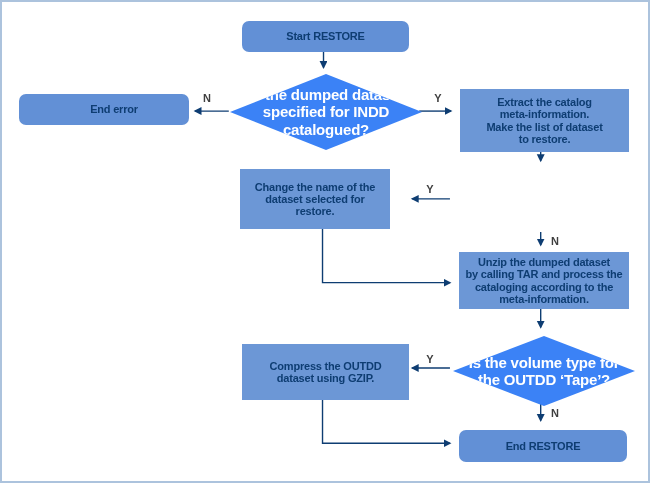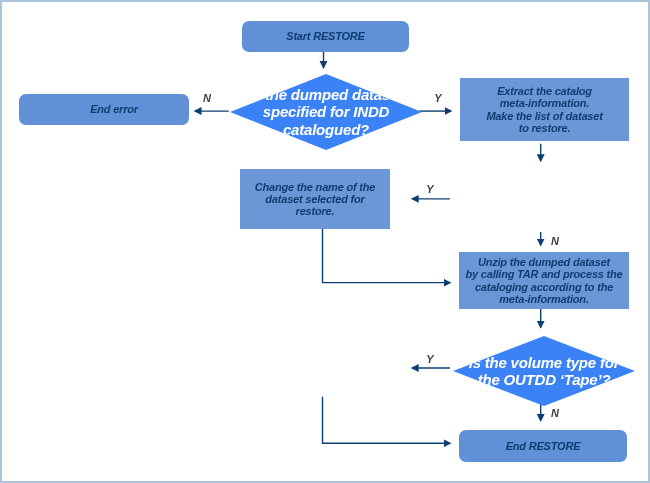--- a/index.html
+++ b/index.html
@@ -9,21 +9,20 @@
   }
   .canvas {
     position: relative;
     width: 650px;
     height: 483px;
     box-sizing: border-box;
     background: #ffffff;
     border: 2px solid #acc3dd;
     font-family: "Liberation Sans", sans-serif;
     overflow: hidden;
-    font-style: italic;
   }
   .edges-svg {
     position: absolute;
     left: 0;
     top: 0;
     width: 100%;
     height: 100%;
   }
   .node {
     position: absolute;
@@ -60,21 +59,21 @@
     text-align: center;
     font-weight: bold;
     font-size: 11px;
     color: #3f3f3f;
   }
 
   
   #node-start          { left: 240px; top: 19px;  width: 167px; height: 31px; }
   #node-decision-indd  { left: 228px; top: 72px;  width: 192px; height: 76px; }
   #node-end-error      { left: 17px;  top: 92px;  width: 170px; height: 31px; padding-left: 20px; }
-  #node-extract        { left: 458px; top: 76px;  width: 169px; height: 63px; }
+  #node-extract        { left: 458px; top: 87px;  width: 169px; height: 63px; }
   #node-decision-renuc { left: 451px; top: 165px; width: 184px; height: 67px; }
   #node-change-name    { left: 238px; top: 167px; width: 150px; height: 60px; }
   #node-unzip          { left: 457px; top: 250px; width: 170px; height: 57px; }
   #node-decision-vol   { left: 451px; top: 334px; width: 182px; height: 70px; }
   #node-compress       { left: 240px; top: 342px; width: 167px; height: 56px; }
   #node-end-restore    { left: 457px; top: 428px; width: 168px; height: 32px; }
 
   
   #label-indd-no    { left: 198px; top: 90px; }
   #label-indd-yes   { left: 429px; top: 90px; }
@@ -128,20 +127,22 @@
 restore.</div>
 
   <div class="node process" id="node-unzip">Unzip the dumped dataset
 by calling TAR and process the
 cataloging according to the
 meta-information.</div>
 
   <div class="node decision" id="node-decision-vol">Is the volume type for
 the OUTDD ‘Tape’?</div>
 
+  <div class="node process" id="node-compress">Compress the OUTDD
+dataset using GZIP.</div>
 
   <div class="node terminal" id="node-end-restore">End RESTORE</div>
 
   <div class="edge-label" id="label-indd-no">N</div>
 
   <div class="edge-label" id="label-indd-yes">Y</div>
 
   <div class="edge-label" id="label-renuc-yes">Y</div>
 
   <div class="edge-label" id="label-renuc-no">N</div>

